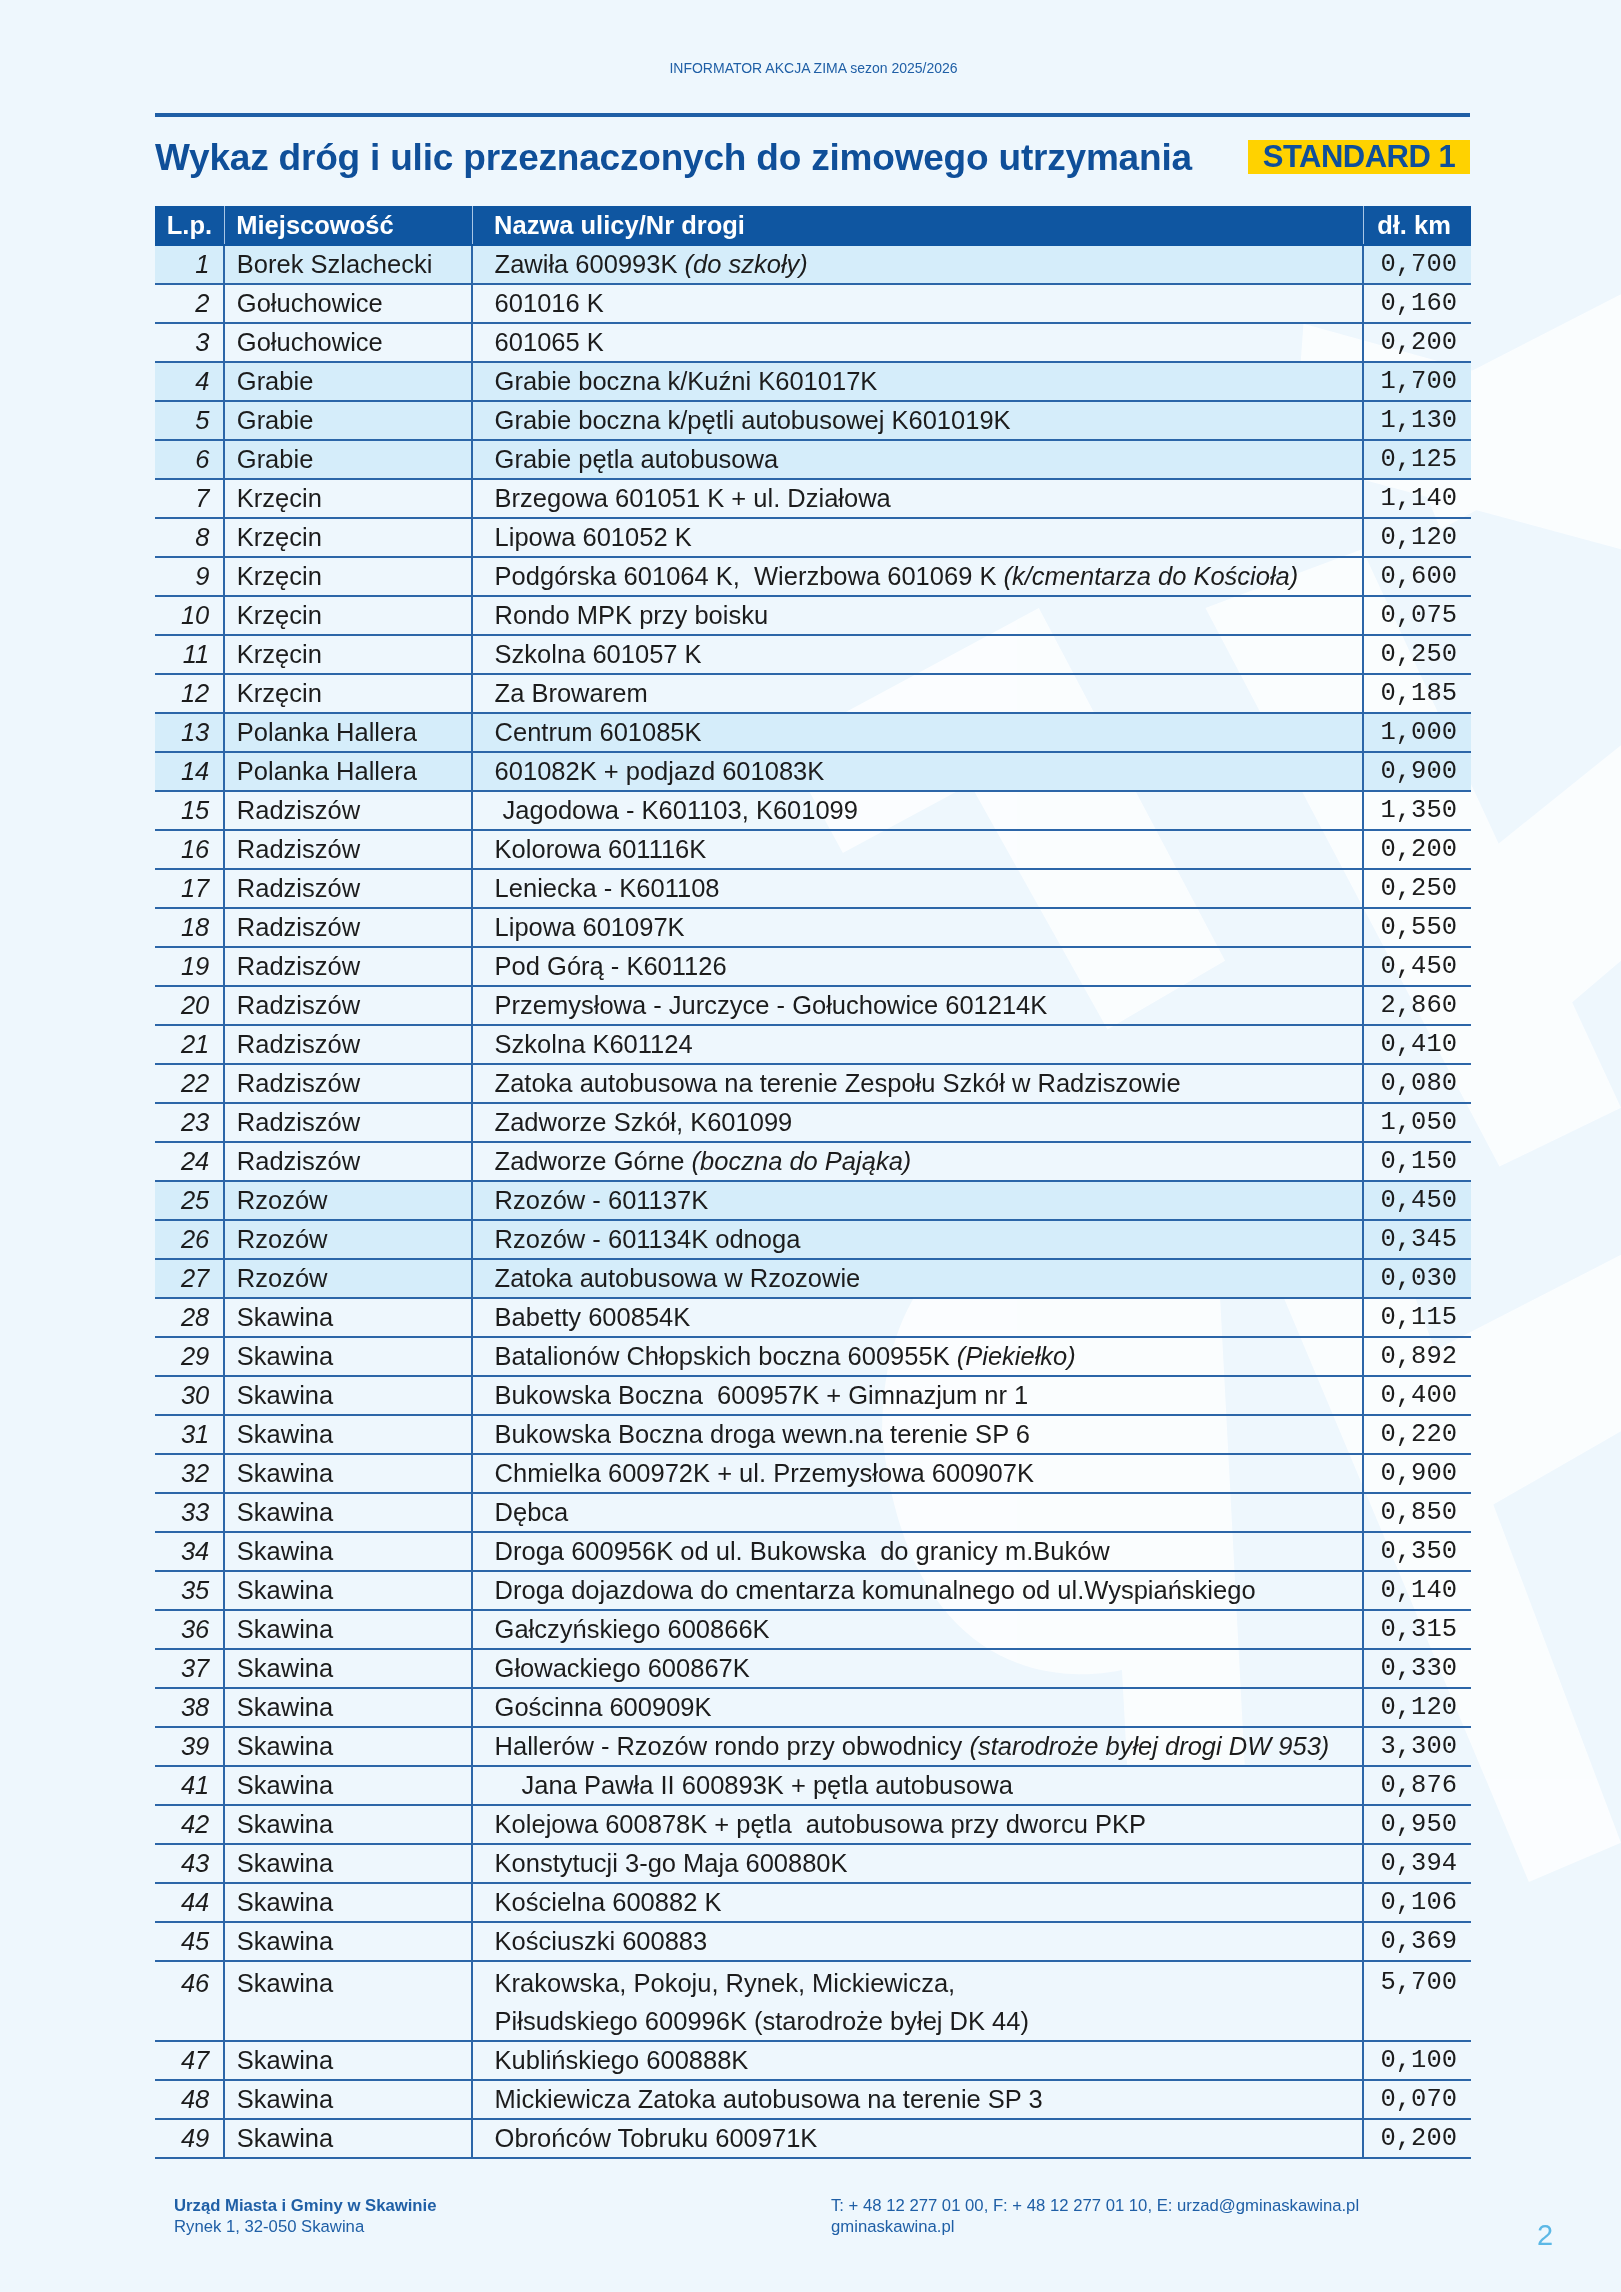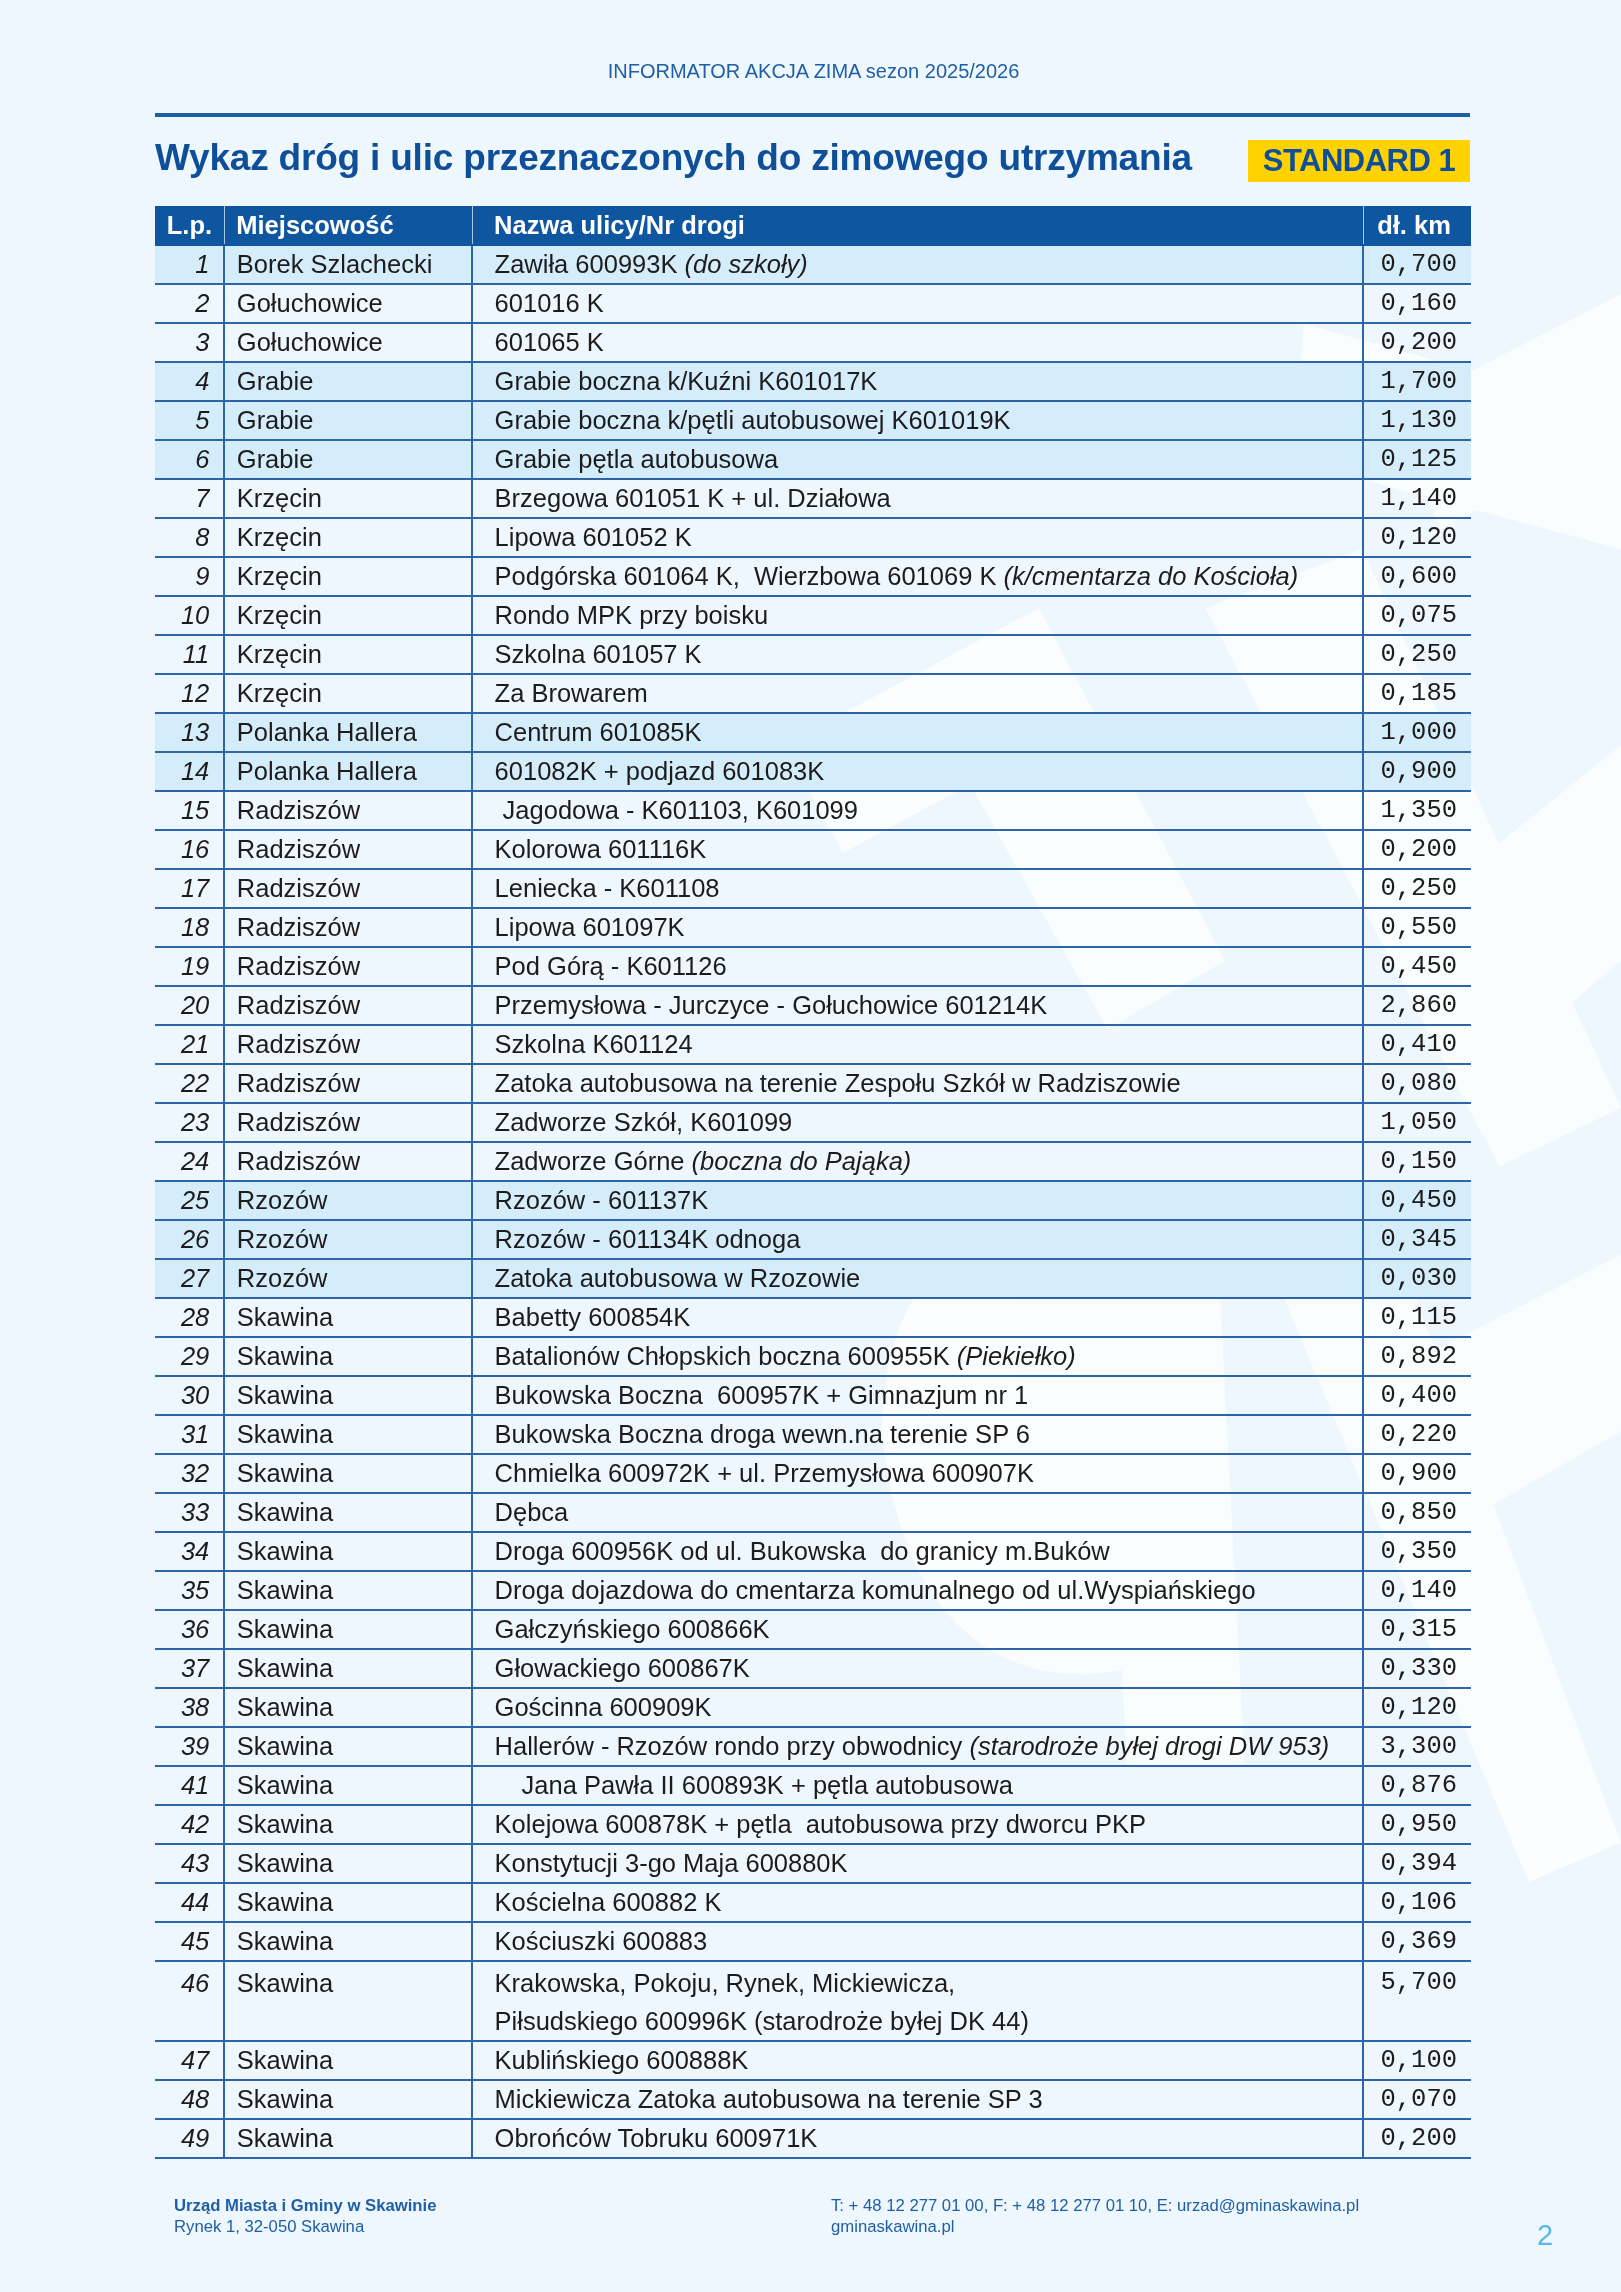--- a/index.html
+++ b/index.html
@@ -7,29 +7,29 @@
   body {
     background: #eef7fd;
     font-family: "Liberation Sans", sans-serif;
     position: relative;
     overflow: hidden;
     color: #1a1a1a;
   }
   .bg-deco { position: absolute; left: 0; top: 0; width: 1621px; height: 2293px; pointer-events: none; }
   .top-header {
     position: absolute; top: 60px; left: 0; width: 1621px; text-align: center;
-    font-size: 20px; color: #1f5fa6; letter-spacing: 0; padding-left: 6px;
+    font-size: 14px; color: #1f5fa6; letter-spacing: 0; padding-left: 6px;
   }
   .top-rule { position: absolute; top: 113px; left: 155px; width: 1315px; height: 3.9px; background: #1f5fa6; }
   .title {
     position: absolute; top: 137px; left: 155px; font-size: 37px; font-weight: bold; color: #0f4f99;
     white-space: nowrap; letter-spacing: -0.2px;
   }
   .badge {
-    position: absolute; top: 140px; left: 1248px; width: 222px; height: 42px;
+    position: absolute; top: 140px; left: 1248px; width: 222px; height: 34px;
     background: #ffd200; color: #0f4f99; font-weight: bold; font-size: 31px;
     display: flex; align-items: center; justify-content: center; letter-spacing: -0.5px;
   }
   table.roads {
     position: absolute; top: 206px; left: 155px; width: 1315px;
     border-collapse: collapse; table-layout: fixed; font-size: 25.5px;
   }
   table.roads col.c-lp { width: 69px; }
   table.roads col.c-town { width: 248px; }
   table.roads col.c-street { width: 891px; }

